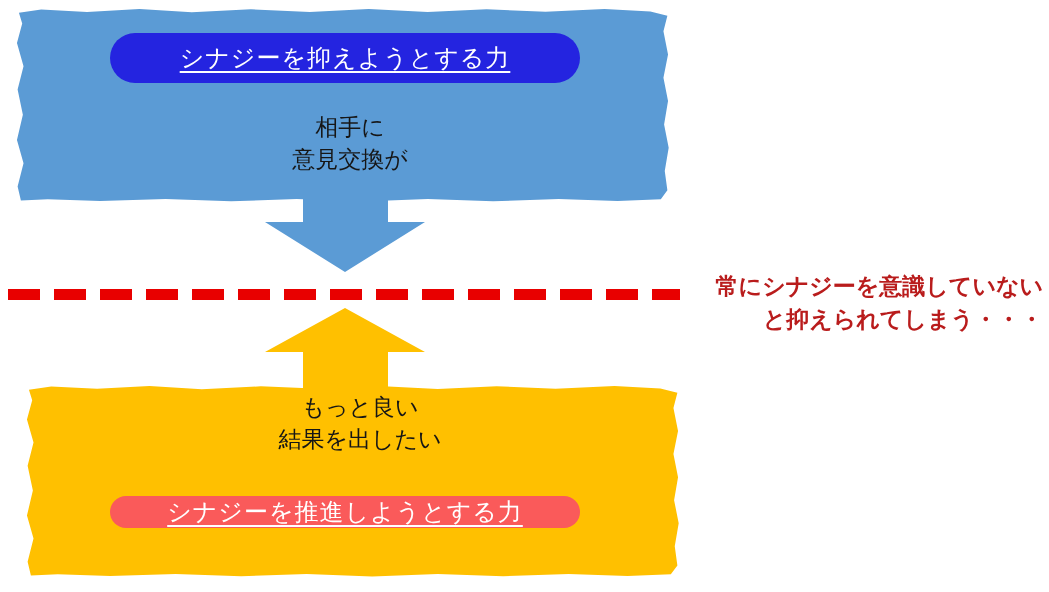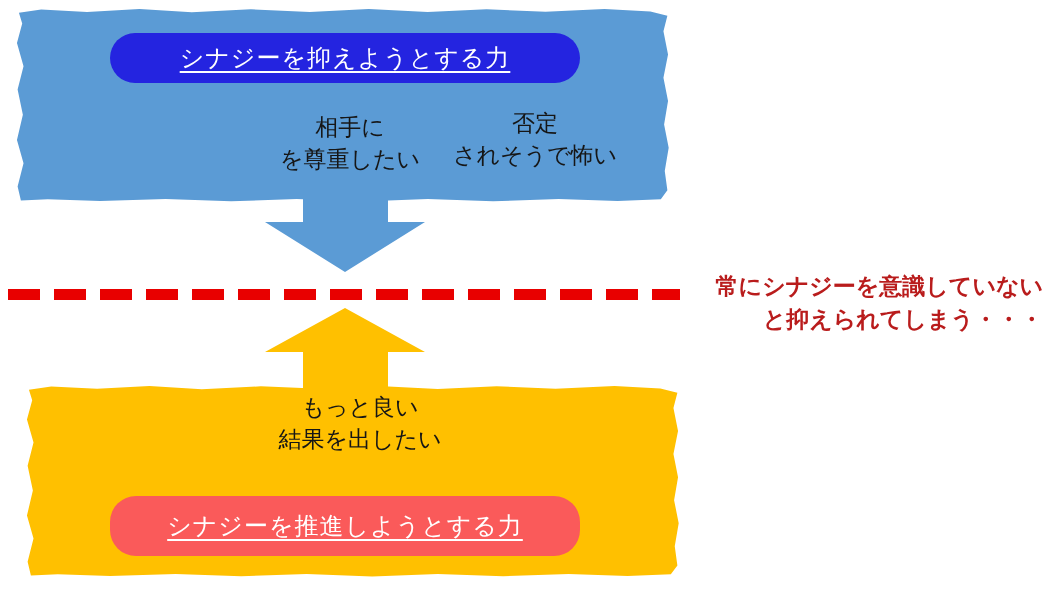--- a/index.html
+++ b/index.html
@@ -26,21 +26,21 @@
   .blue-box{left:15px;top:8px;width:655px;height:194px;background:#5B9BD5;}
   .orange-box{left:25px;top:385px;width:655px;height:192px;background:#FFC000;}
   .pill{
     position:absolute;left:110px;width:470px;height:50px;
     border-radius:26px;
     display:flex;align-items:center;justify-content:center;
     color:#ffffff;font-size:24px;letter-spacing:1px;
   }
   .pill span{text-decoration:underline;text-underline-offset:5px;}
   .blue-pill{top:33px;background:#2424E0;}
-  .red-pill{top:496px;height:60px;background:#FA5A5A;}
+  .red-pill{top:496px;height:32px;background:#FA5A5A;}
   .item{
     position:absolute;
     color:#161616;font-size:23px;line-height:1.38;
     text-align:center;white-space:pre-line;
   }
   .arrow-svg{position:absolute;display:block;}
   .dashed-line{
     position:absolute;left:8px;top:289px;width:672px;height:11px;
     background:repeating-linear-gradient(90deg,#E80000 0 32px,transparent 32px 46px);
   }
@@ -56,23 +56,21 @@
 
 <div class="canvas">
 
   <div class="box blue-box rough"></div>
 
   <div class="pill blue-pill">
     <span>シナジーを抑えようとする力</span>
   </div>
 
   <div class="item" style="left:250px;top:112px;width:200px;">相手に
-を尊重したい</div>
-  <div class="item" style="left:430px;top:108px;width:210px;">否定
-されそうで怖い</div>
+意見交換が</div>
 
   <svg class="arrow-svg" style="left:260px;top:190px;" width="170" height="85" viewBox="0 0 170 85">
     <polygon points="43,0 128,0 128,32 165,32 85,82 5,32 43,32" fill="#5B9BD5"></polygon>
   </svg>
 
   <div class="dashed-line"></div>
 
   <div class="red-note">常にシナジーを意識していない
 と抑えられてしまう・・・</div>
 

